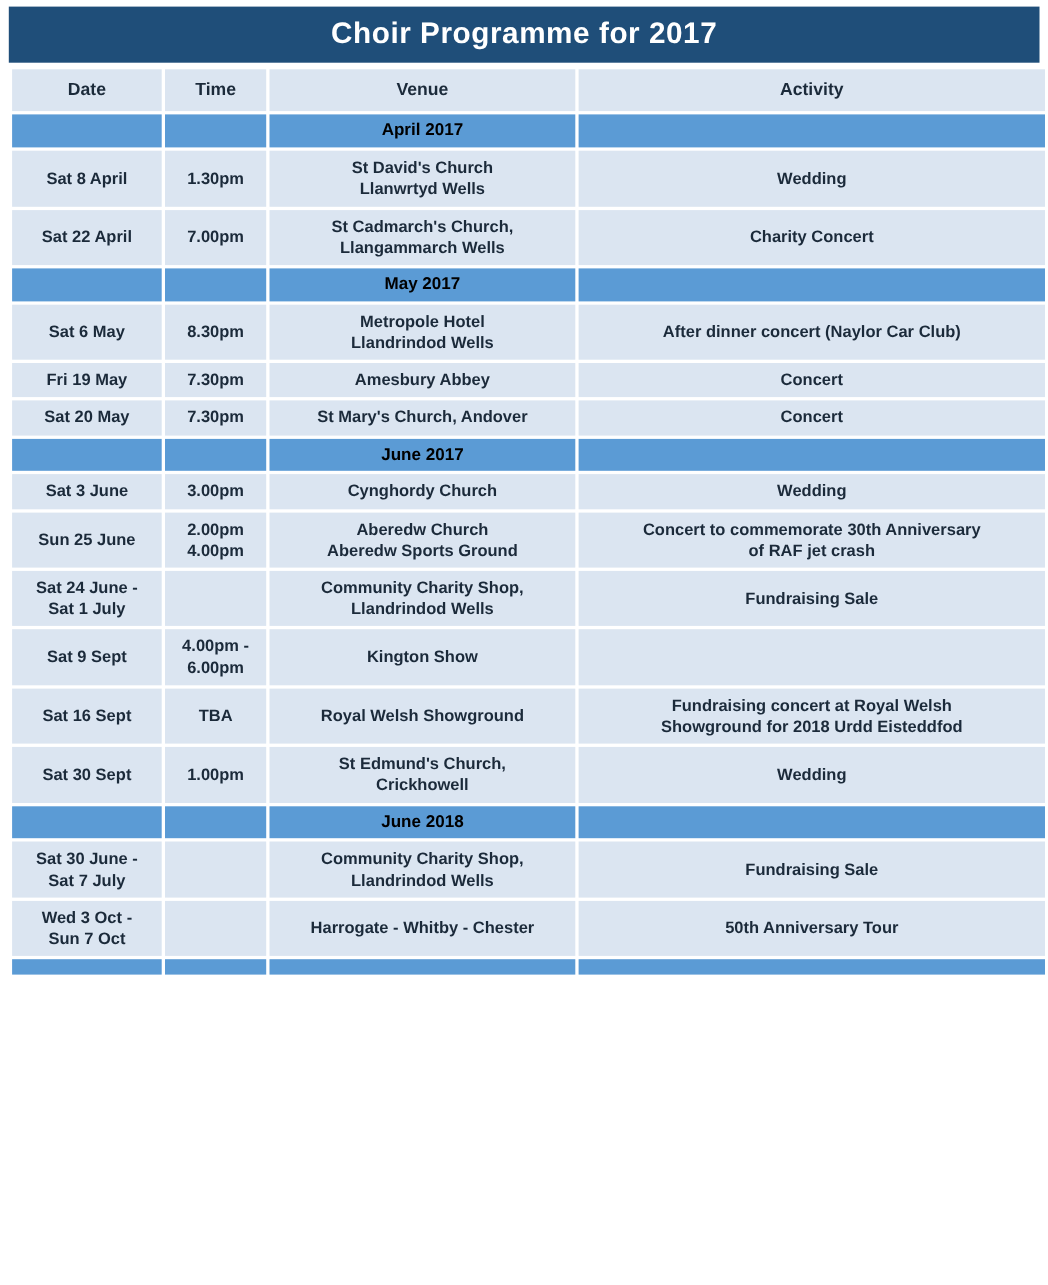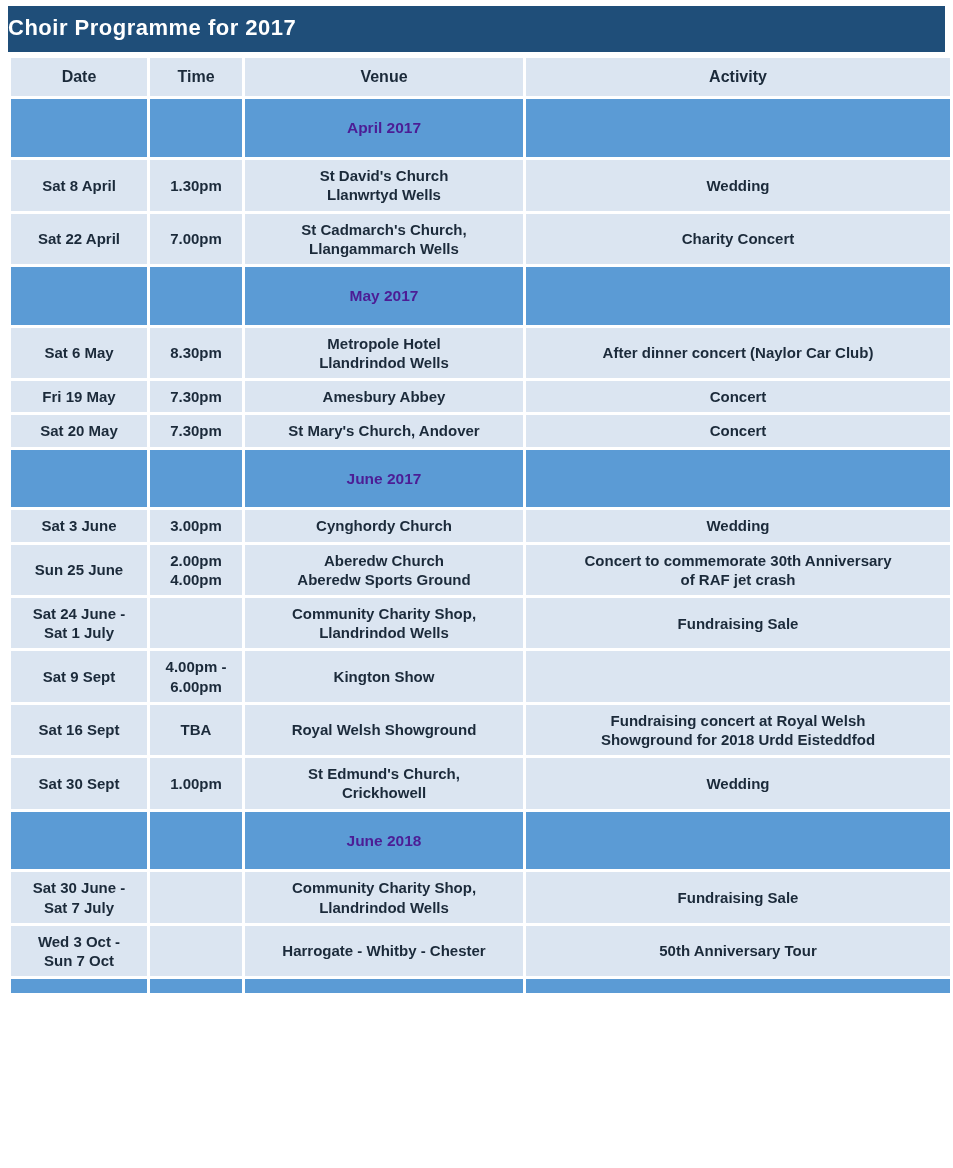--- a/index.html
+++ b/index.html
@@ -14,22 +14,22 @@
   }
   .page {
     width: 953px;
     box-sizing: border-box;
     padding: 6px 8px 8px 8px;
     background: #ffffff;
   }
   .title-bar {
     background: #1f4e79;
     color: #ffffff;
-    text-align: left;
-    font-size: 22px;
+    text-align: center;
+    font-size: 27px;
     font-weight: bold;
     letter-spacing: 0.5px;
     padding: 9px 0 11px 0;
     margin: 0 0 3px 0;
   }
   table {
     border-collapse: separate;
     border-spacing: 3px 3px;
     width: 100%;
     table-layout: fixed;
@@ -49,24 +49,24 @@
   col.c-venue { width: 278px; }
   col.c-activity { width: 424px; }
 
   thead th {
     background: #dbe5f1;
     font-size: 16px;
     padding: 9px 20px;
   }
   tr.month td {
     background: #5b9bd5;
-    color: #4c1d95;
+    color: #000000;
     font-size: 15.5px;
     font-weight: bold;
-    padding: 19px 4px;
+    padding: 5px 4px;
   }
   tr.month td.blank {
     background: #5b9bd5;
   }
   td.empty {
     background: #dbe5f1;
   }
   tr.tail td {
     background: #5b9bd5;
     height: 14px;

